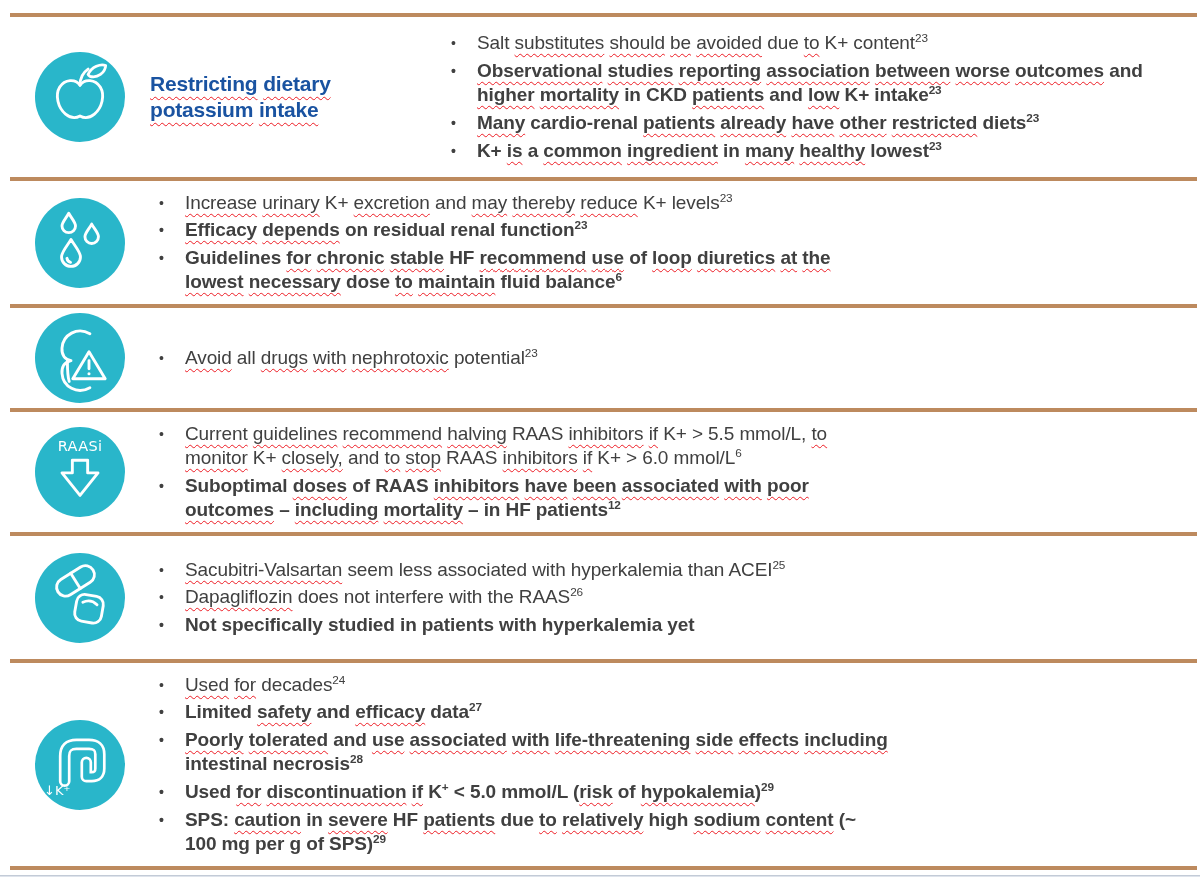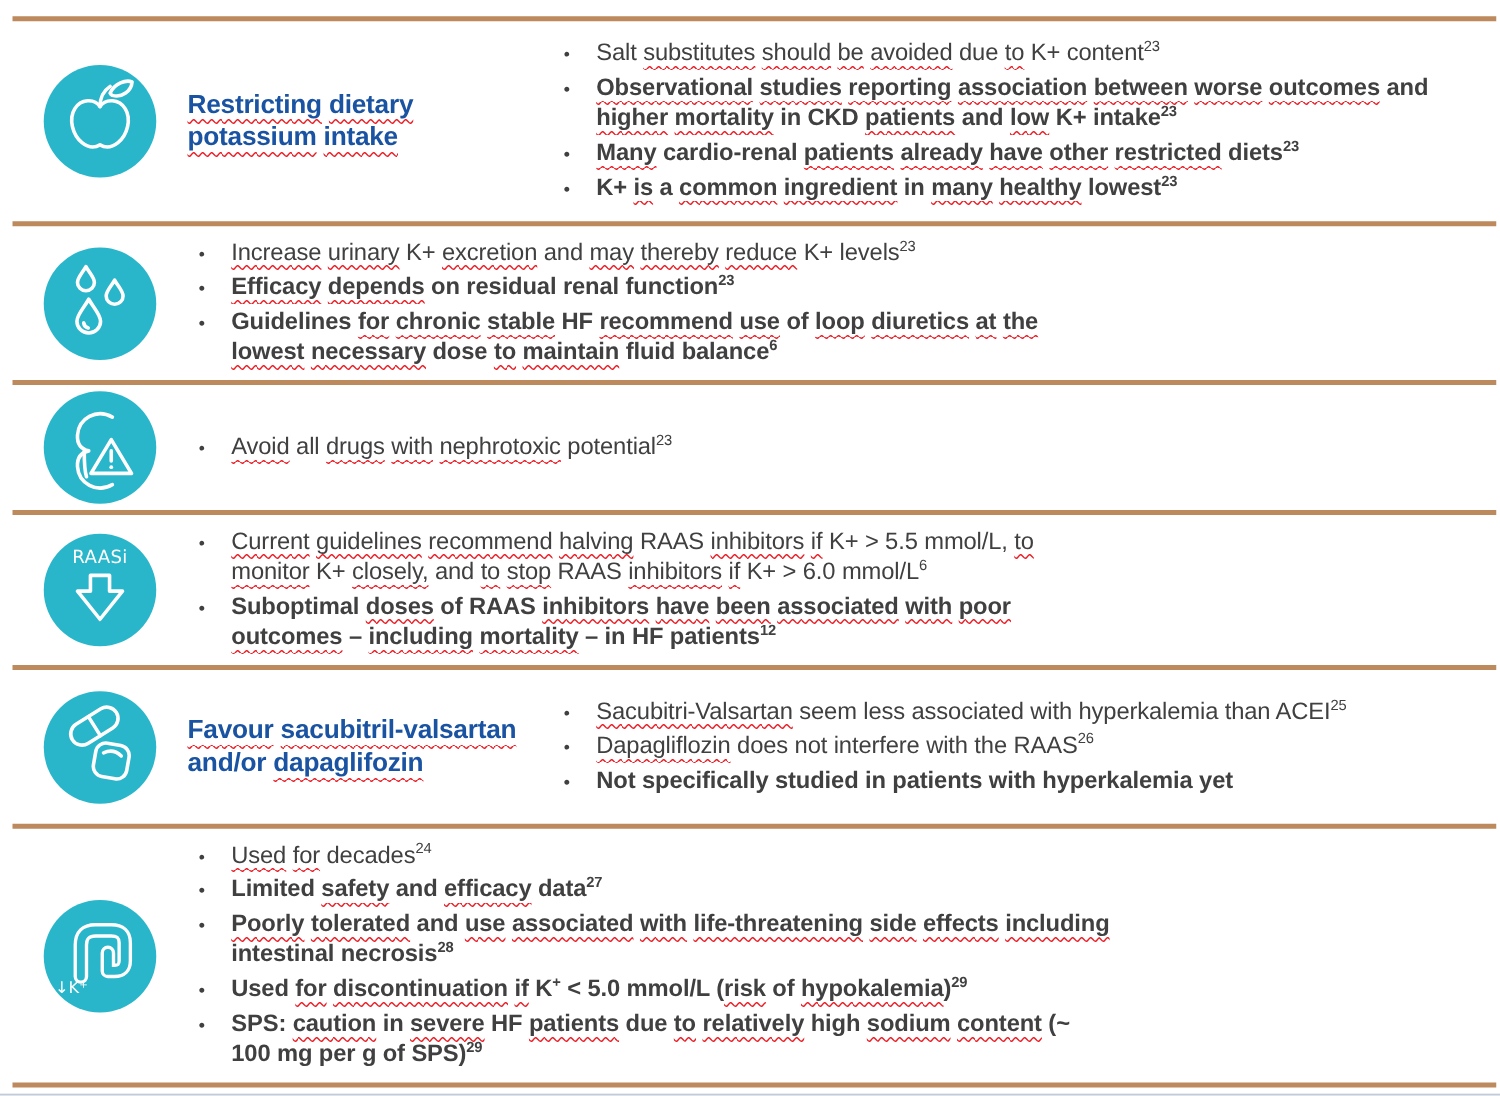--- a/index.html
+++ b/index.html
@@ -171,23 +171,20 @@
       <rect stroke="#fff" fill="none" stroke-width="3.2" stroke-linecap="round" stroke-linejoin="round" x="22" y="21" width="46" height="20" rx="10"></rect>
       <line stroke="#fff" fill="none" stroke-width="3.2" stroke-linecap="round" stroke-linejoin="round" x1="45" y1="21" x2="45" y2="41"></line>
     </g>
     <g transform="rotate(10 60 62)">
       <rect stroke="#fff" fill="none" stroke-width="3.2" stroke-linecap="round" stroke-linejoin="round" x="45" y="47" width="30" height="30" rx="9"></rect>
       <path stroke="#fff" fill="none" stroke-width="3.2" stroke-linecap="round" stroke-linejoin="round" d="M52 56 Q60 50.5 68 56"></path>
     </g>
   </svg>
           </div>
         </div>
-        <div class="cell title-cell">
-          <h3 class="row-title"><span class="w">Favour</span><span> </span><span class="w">sacubitril-valsartan</span><span> and/or </span><span class="w">dapaglifozin</span></h3>
-        </div>
         <div class="cell bullets-cell">
           <ul class="blist">
             <li>
               <span class="mark">•</span>
               <span class="btxt"><span class="w">Sacubitri-Valsartan</span><span> seem less associated with hyperkalemia than ACEI</span><sup>25</sup></span>
             </li>
             <li>
               <span class="mark">•</span>
               <span class="btxt"><span class="w">Dapagliflozin</span><span> does not interfere with the RAAS</span><sup>26</sup></span>
             </li>

